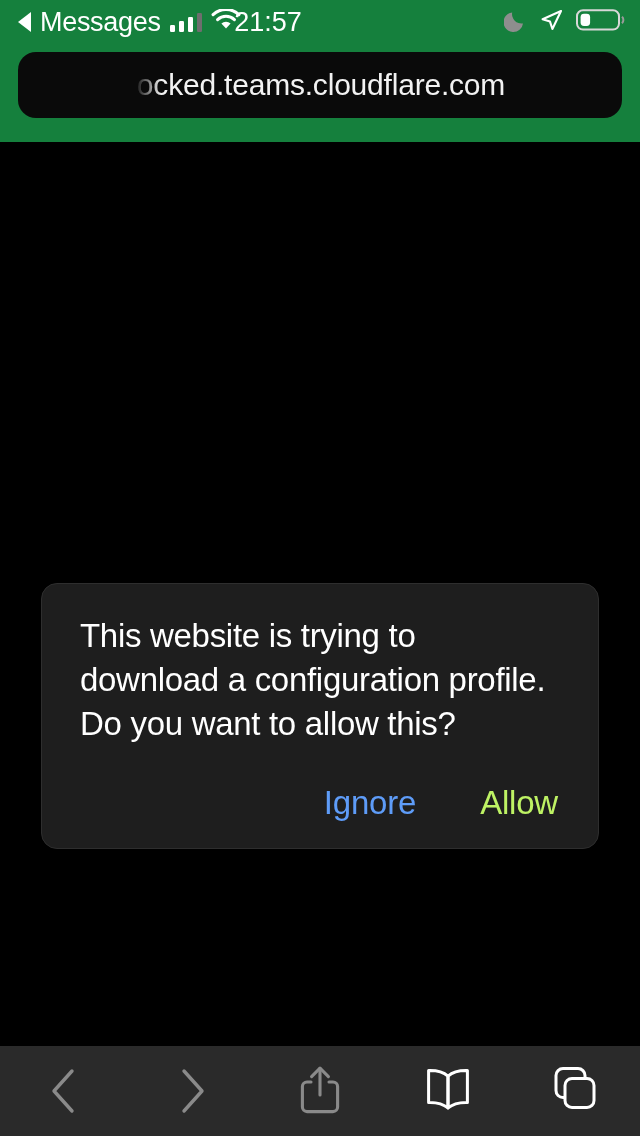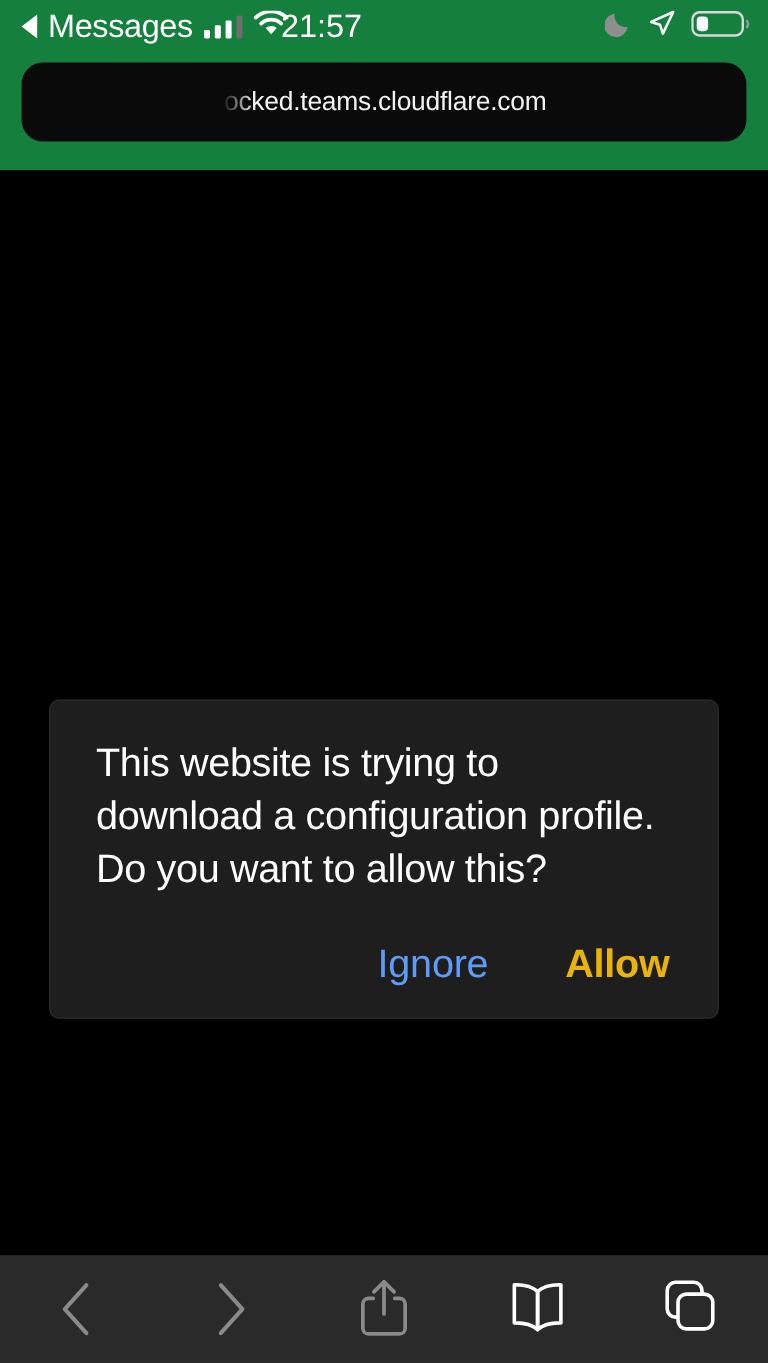--- a/index.html
+++ b/index.html
@@ -68,21 +68,21 @@
   #url-bar {
     position:absolute; left:18px; top:52px;
     width:604px; height:66px;
     background:#0A0A0A;
     border-radius:18px;
     overflow:hidden;
     display:flex; align-items:center; justify-content:center;
   }
   #url-text {
     color:#F2F2F2;
-    font-size:22px;
+    font-size:30px;
     letter-spacing:-0.2px;
     white-space:nowrap;
     -webkit-mask-image:linear-gradient(to right, transparent 0px, #000 26px, #000 100%);
     mask-image:linear-gradient(to right, transparent 0px, #000 26px, #000 100%);
     padding-left:2px;
   }
 
   
   #page-content {
     position:absolute; top:142px; left:0;
@@ -90,21 +90,21 @@
     background:#000;
   }
 
   
   #dialog {
     position:absolute;
     left:41px; top:441px;
     width:558px;
     background:#1E1E1E;
     border:1px solid #2E2E2E;
-    border-radius:8px;
+    border-radius:16px;
     padding:30px 38px 26px 38px;
   }
   #dialog-message {
     color:#FFFFFF;
     font-size:33px;
     line-height:44px;
     letter-spacing:-0.3px;
     padding-right:4px;
   }
   #dialog-actions {
@@ -114,21 +114,21 @@
     padding-right:2px;
   }
   .dialog-btn {
     background:none; border:none; padding:0;
     font-family:"Liberation Sans", sans-serif;
     font-size:33px;
     letter-spacing:-0.2px;
     cursor:pointer;
   }
   #ignore-button { color:#5E9CF8; font-weight:400; }
-  #allow-button  { color:#eab308; font-weight:700; }
+  #allow-button  { color:#bef264; font-weight:400; }
 
   
   #bottom-toolbar {
     position:absolute; left:0; top:1046px;
     width:640px; height:90px;
     background:#2A2A2A;
     display:flex; align-items:flex-start; justify-content:space-around;
     padding-top:20px;
   }
   .toolbar-btn {

